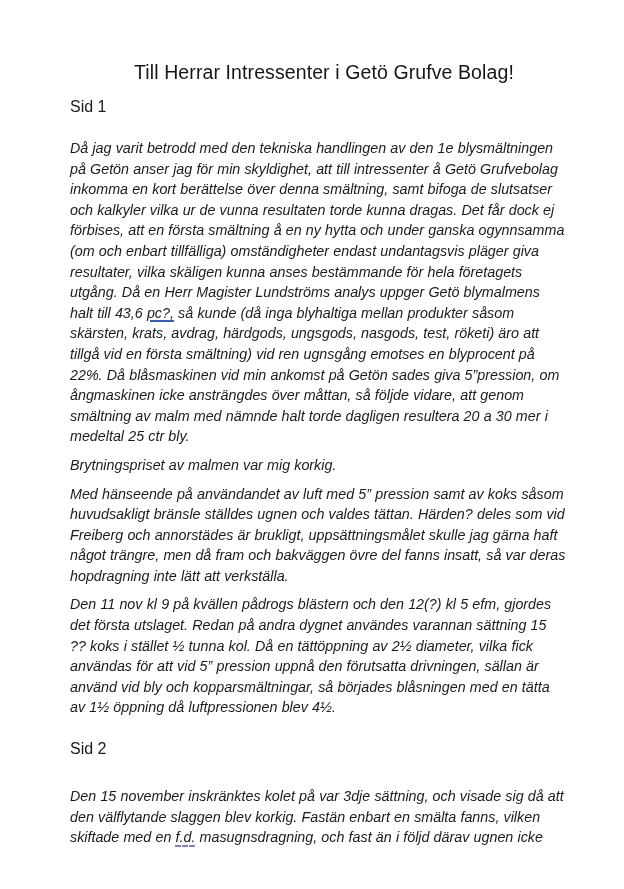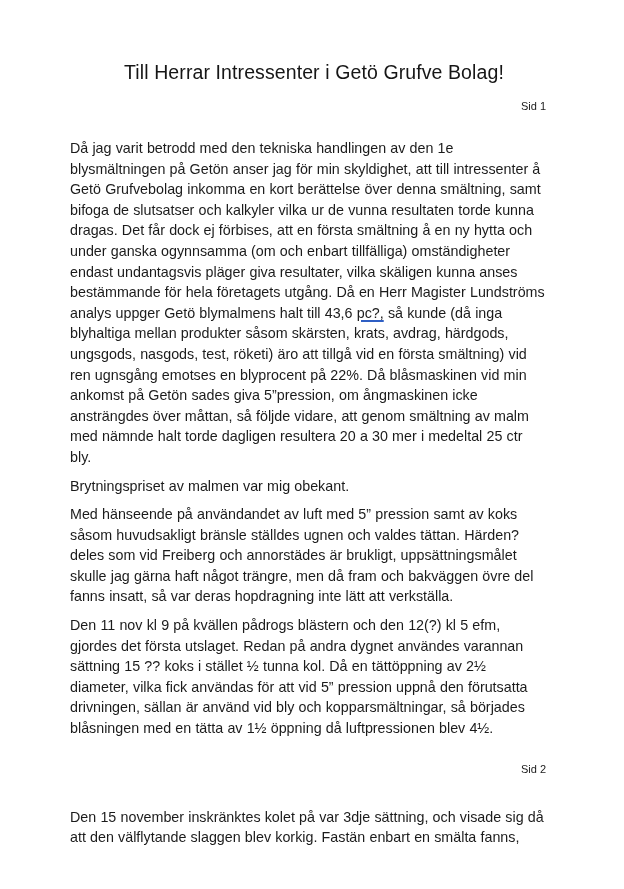--- a/index.html
+++ b/index.html
@@ -9,46 +9,47 @@
   }
   .page {
     position: relative;
     width: 624px;
     height: 851px;
     background: #ffffff;
     overflow: hidden;
     font-family: "Liberation Sans", "DejaVu Sans", sans-serif;
     color: #1b1b1b;
     box-sizing: border-box;
-    padding: 60px 66px 0 70px;
+    padding: 60px 46px 0 70px;
   }
   .title {
     margin: 0;
     font-size: 19.5px;
     font-weight: 400;
     line-height: 25px;
     text-align: center;
     color: #161616;
     letter-spacing: 0.1px;
   }
   .sid {
-    text-align: right;
-    font-size: 11px;
+    text-align: left;
+    font-size: 16px;
     line-height: 15px;
     color: #1b1b1b;
     padding-right: 12px;
   }
   .sid-1 { margin-top: 14px; }
   .sid-2 { margin-top: 23px; }
   .para {
     font-size: 14.3px;
     line-height: 20.6px;
     margin: 0 12px 8px 0;
     text-align: left;
     word-spacing: 0.2px;
+    font-style: italic;
   }
   .para-1 { margin-top: 24px; }
   .para-5 { margin-top: 30px; }
   
   .spell-flag {
     text-decoration: underline;
     text-decoration-style: solid;
     text-decoration-color: #2f5fc4;
     text-decoration-thickness: 1.5px;
     text-underline-offset: 2px;
@@ -66,21 +67,21 @@
 <body>
 
 <div class="page">
 
   <h1 class="title">Till Herrar Intressenter i Getö Grufve Bolag!</h1>
 
   <div class="sid sid-1">Sid 1</div>
 
   <p class="para para-1"><span>Då jag varit betrodd med den tekniska handlingen av den 1e blysmältningen på Getön anser jag för min skyldighet, att till intressenter å Getö Grufvebolag inkomma en kort berättelse över denna smältning, samt bifoga de slutsatser och kalkyler vilka ur de vunna resultaten torde kunna dragas. Det får dock ej förbises, att en första smältning å en ny hytta och under ganska ogynnsamma (om och enbart tillfälliga) omständigheter endast undantagsvis pläger giva resultater, vilka skäligen kunna anses bestämmande för hela företagets utgång. Då en Herr Magister Lundströms analys uppger Getö blymalmens halt till 43,6 </span><span class="spell-flag">pc?,</span><span> så kunde (då inga blyhaltiga mellan produkter såsom skärsten, krats, avdrag, härdgods, ungsgods, nasgods, test, röketi) äro att tillgå vid en första smältning) vid ren ugnsgång emotses en blyprocent på 22%. Då blåsmaskinen vid min ankomst på Getön sades giva 5”pression, om ångmaskinen icke ansträngdes över måttan, så följde vidare, att genom smältning av malm med nämnde halt torde dagligen resultera 20 a 30 mer i medeltal 25 ctr bly.</span></p>
 
-  <p class="para">Brytningspriset av malmen var mig obekant.</p>
+  <p class="para">Brytningspriset av malmen var mig korkig.</p>
 
   <p class="para">Med hänseende på användandet av luft med 5” pression samt av koks såsom huvudsakligt bränsle ställdes ugnen och valdes tättan. Härden? deles som vid Freiberg och annorstädes är brukligt, uppsättningsmålet skulle jag gärna haft något trängre, men då fram och bakväggen övre del fanns insatt, så var deras hopdragning inte lätt att verkställa.</p>
 
   <p class="para">Den 11 nov kl 9 på kvällen pådrogs blästern och den 12(?) kl 5 efm, gjordes det första utslaget. Redan på andra dygnet användes varannan sättning 15 ?? koks i stället ½ tunna kol. Då en tättöppning av 2½ diameter, vilka fick användas för att vid 5” pression uppnå den förutsatta drivningen, sällan är använd vid bly och kopparsmältningar, så börjades blåsningen med en tätta av 1½ öppning då luftpressionen blev 4½.</p>
 
   <div class="sid sid-2">Sid 2</div>
 
   <p class="para para-5"><span>Den 15 november inskränktes kolet på var 3dje sättning, och visade sig då att den välflytande slaggen blev korkig. Fastän enbart en smälta fanns, vilken skiftade med en </span><span class="grammar-flag">f.d.</span><span> masugnsdragning, och fast än i följd därav ugnen icke</span></p>
 
 </div>

